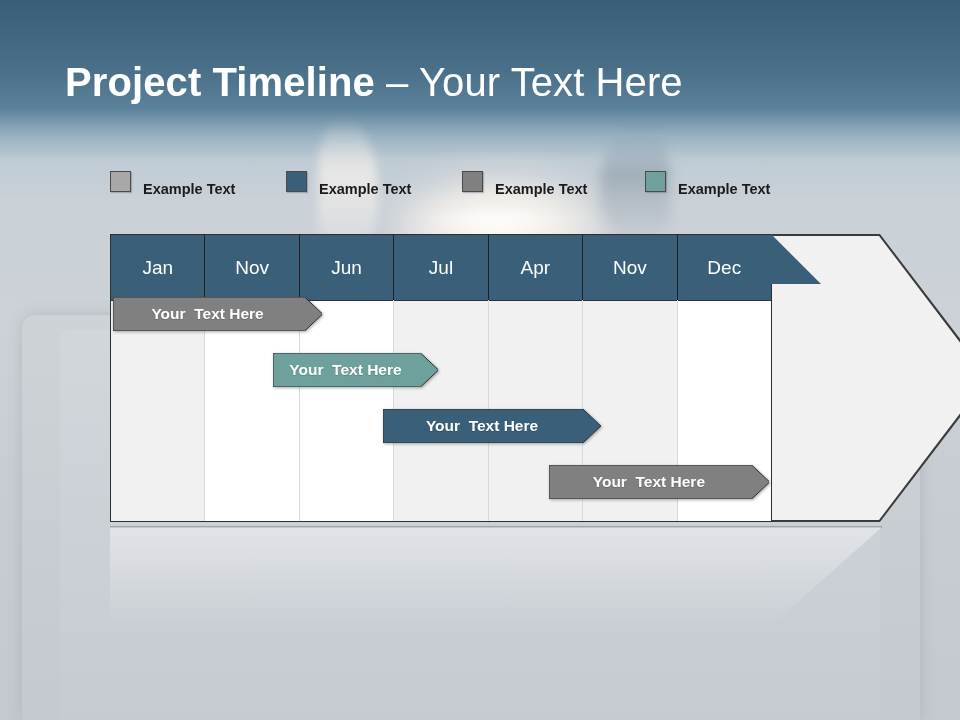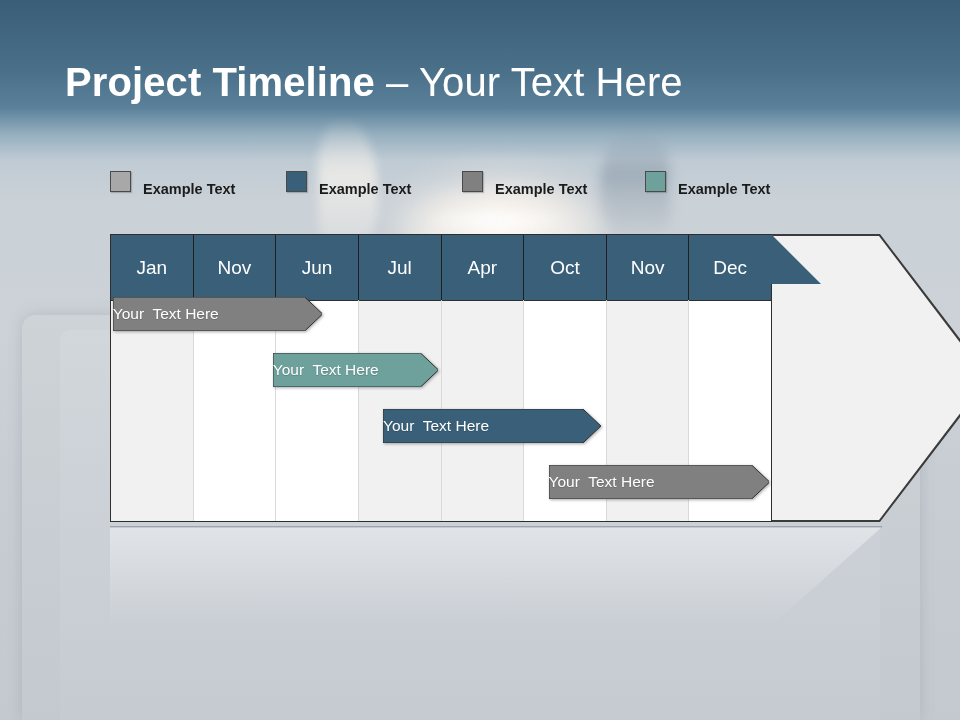--- a/index.html
+++ b/index.html
@@ -132,23 +132,24 @@
 
   
   .bar {
     position:absolute; height:34px;
     display:flex; align-items:center;
     color:#ffffff; font-size:15.5px;
     box-shadow:1.5px 1.5px 2px rgba(60,65,70,.40);
   }
   .bar .btxt {
     position:relative; z-index:2; width:100%;
-    text-align:left; padding-right:20px;
+    text-align:center; padding-right:20px;
     text-shadow:0 1px 1px rgba(0,0,0,.18);
     white-space:pre;
+    font-weight:bold;
   }
 
   
   .bar svg { position:absolute; inset:0; width:100%; height:100%; display:block; }
 
   
   .reflect {
     position:absolute; left:110px; top:527px; width:772px; height:98px;
     background:linear-gradient(to bottom, rgba(255,255,255,.42), rgba(255,255,255,0));
     clip-path:polygon(0 0, 772px 0, 662px 98px, 0 98px);
@@ -206,23 +207,20 @@
       </div>
       <div class="col even">
         <div class="mhead">Jun</div>
       </div>
       <div class="col odd">
         <div class="mhead">Jul</div>
       </div>
       <div class="col odd">
         <div class="mhead">Apr</div>
       </div>
-      <div class="col even">
-        <div class="mhead">Oct</div>
-      </div>
       <div class="col odd">
         <div class="mhead">Nov</div>
       </div>
       <div class="col even">
         <div class="mhead">Dec</div>
       </div>
     </div>
   <div class="head-tri"></div>
   <div id="bars" style="position:absolute;inset:0;">
       <div class="bar" style="left: 2.75833px; top: 63px; width: 209.633px; filter: drop-shadow(rgba(60, 65, 70, 0.45) 1.5px 1.5px 1.5px); box-shadow: none;">

